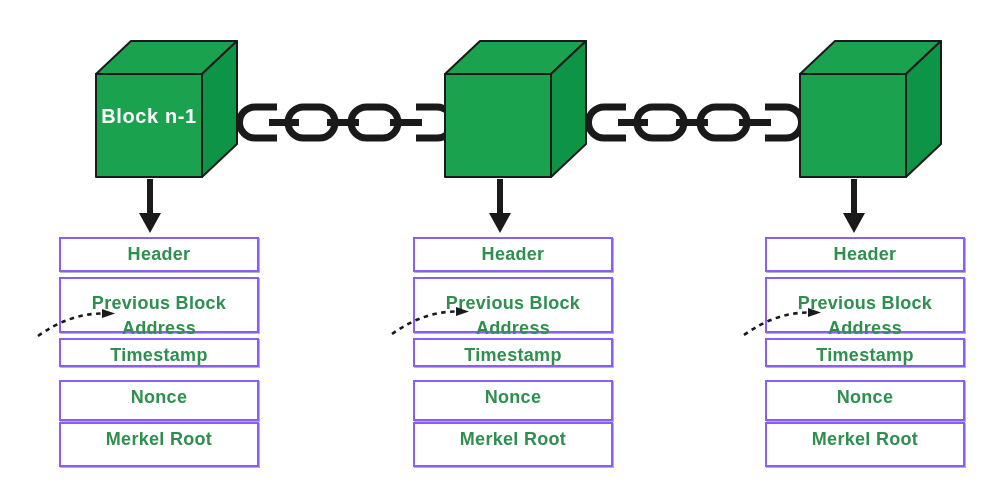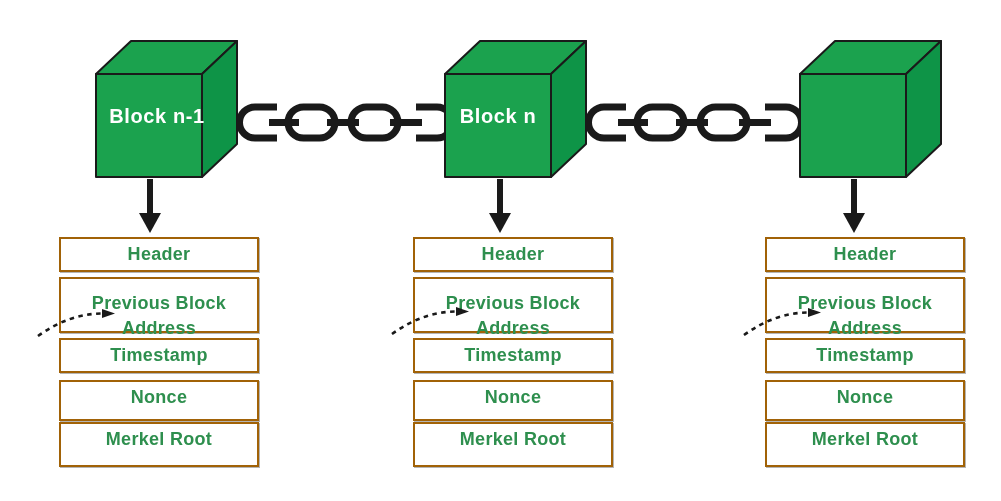--- a/index.html
+++ b/index.html
@@ -20,52 +20,52 @@
     width:106px; height:26px;
     line-height:26px;
     text-align:center;
     color:#ffffff;
     font-size:20px;
     font-weight:600;
     letter-spacing:0.6px;
     top:103px;
     white-space:nowrap;
   }
-  .lbl-1 { left:104px; }
+  .lbl-1 { left:96px; }
   .lbl-2 { left:445px; }
   .lbl-3 { left:800px; }
 
   .stack {
     position:absolute;
     z-index:2;
     top:237px;
     width:200px;
     height:221px;
   }
   .stack-1 { left:59px; }
   .stack-2 { left:413px; }
   .stack-3 { left:765px; }
 
   .field {
     position:absolute;
     left:0; width:100%;
     box-sizing:border-box;
     background:#ffffff;
-    border:2px solid #a16207;
+    border:2px solid #8b5cf6;
     box-shadow:1px 1px 0 rgba(90,90,90,0.45);
     color:#2E8F4E;
     font-weight:700;
     font-size:18px;
     letter-spacing:0.3px;
     text-align:center;
   }
   .f-header    { top:0;     height:35px; line-height:31px; }
   .f-prev      { top:40px;  height:56px; padding-top:12px; }
   .f-prev span { display:block; line-height:25px; }
-  .f-time      { top:101px; height:35px; line-height:31px; }
+  .f-time      { top:101px; height:29px; line-height:31px; }
   .f-nonce     { top:143px; height:41px; line-height:31px; }
   .f-merkel    { top:185px; height:45px; line-height:31px; }
 </style>
 </head>
 <body>
 
 <div class="canvas">
 
   <svg class="layer base-layer" width="1001" height="501" viewBox="0 0 1001 501">
     <defs>
@@ -95,21 +95,20 @@
     <use href="#cube-shape" transform="translate(0,0)"></use>
     <use href="#cube-shape" transform="translate(349,0)"></use>
     <use href="#cube-shape" transform="translate(704,0)"></use>
 
     <use href="#drop-arrow-shape" transform="translate(150,0)"></use>
     <use href="#drop-arrow-shape" transform="translate(500,0)"></use>
     <use href="#drop-arrow-shape" transform="translate(854,0)"></use>
   </svg>
 
   <div class="cube-label lbl-1">Block n-1</div>
-  <div class="cube-label lbl-2">Block n</div>
 
   <div class="stack stack-1">
     <div class="field f-header"><span>Header</span></div>
     <div class="field f-prev">
       <span>Previous Block</span>
       <span>Address</span>
     </div>
     <div class="field f-time"><span>Timestamp</span></div>
     <div class="field f-nonce"><span>Nonce</span></div>
     <div class="field f-merkel"><span>Merkel Root</span></div>

